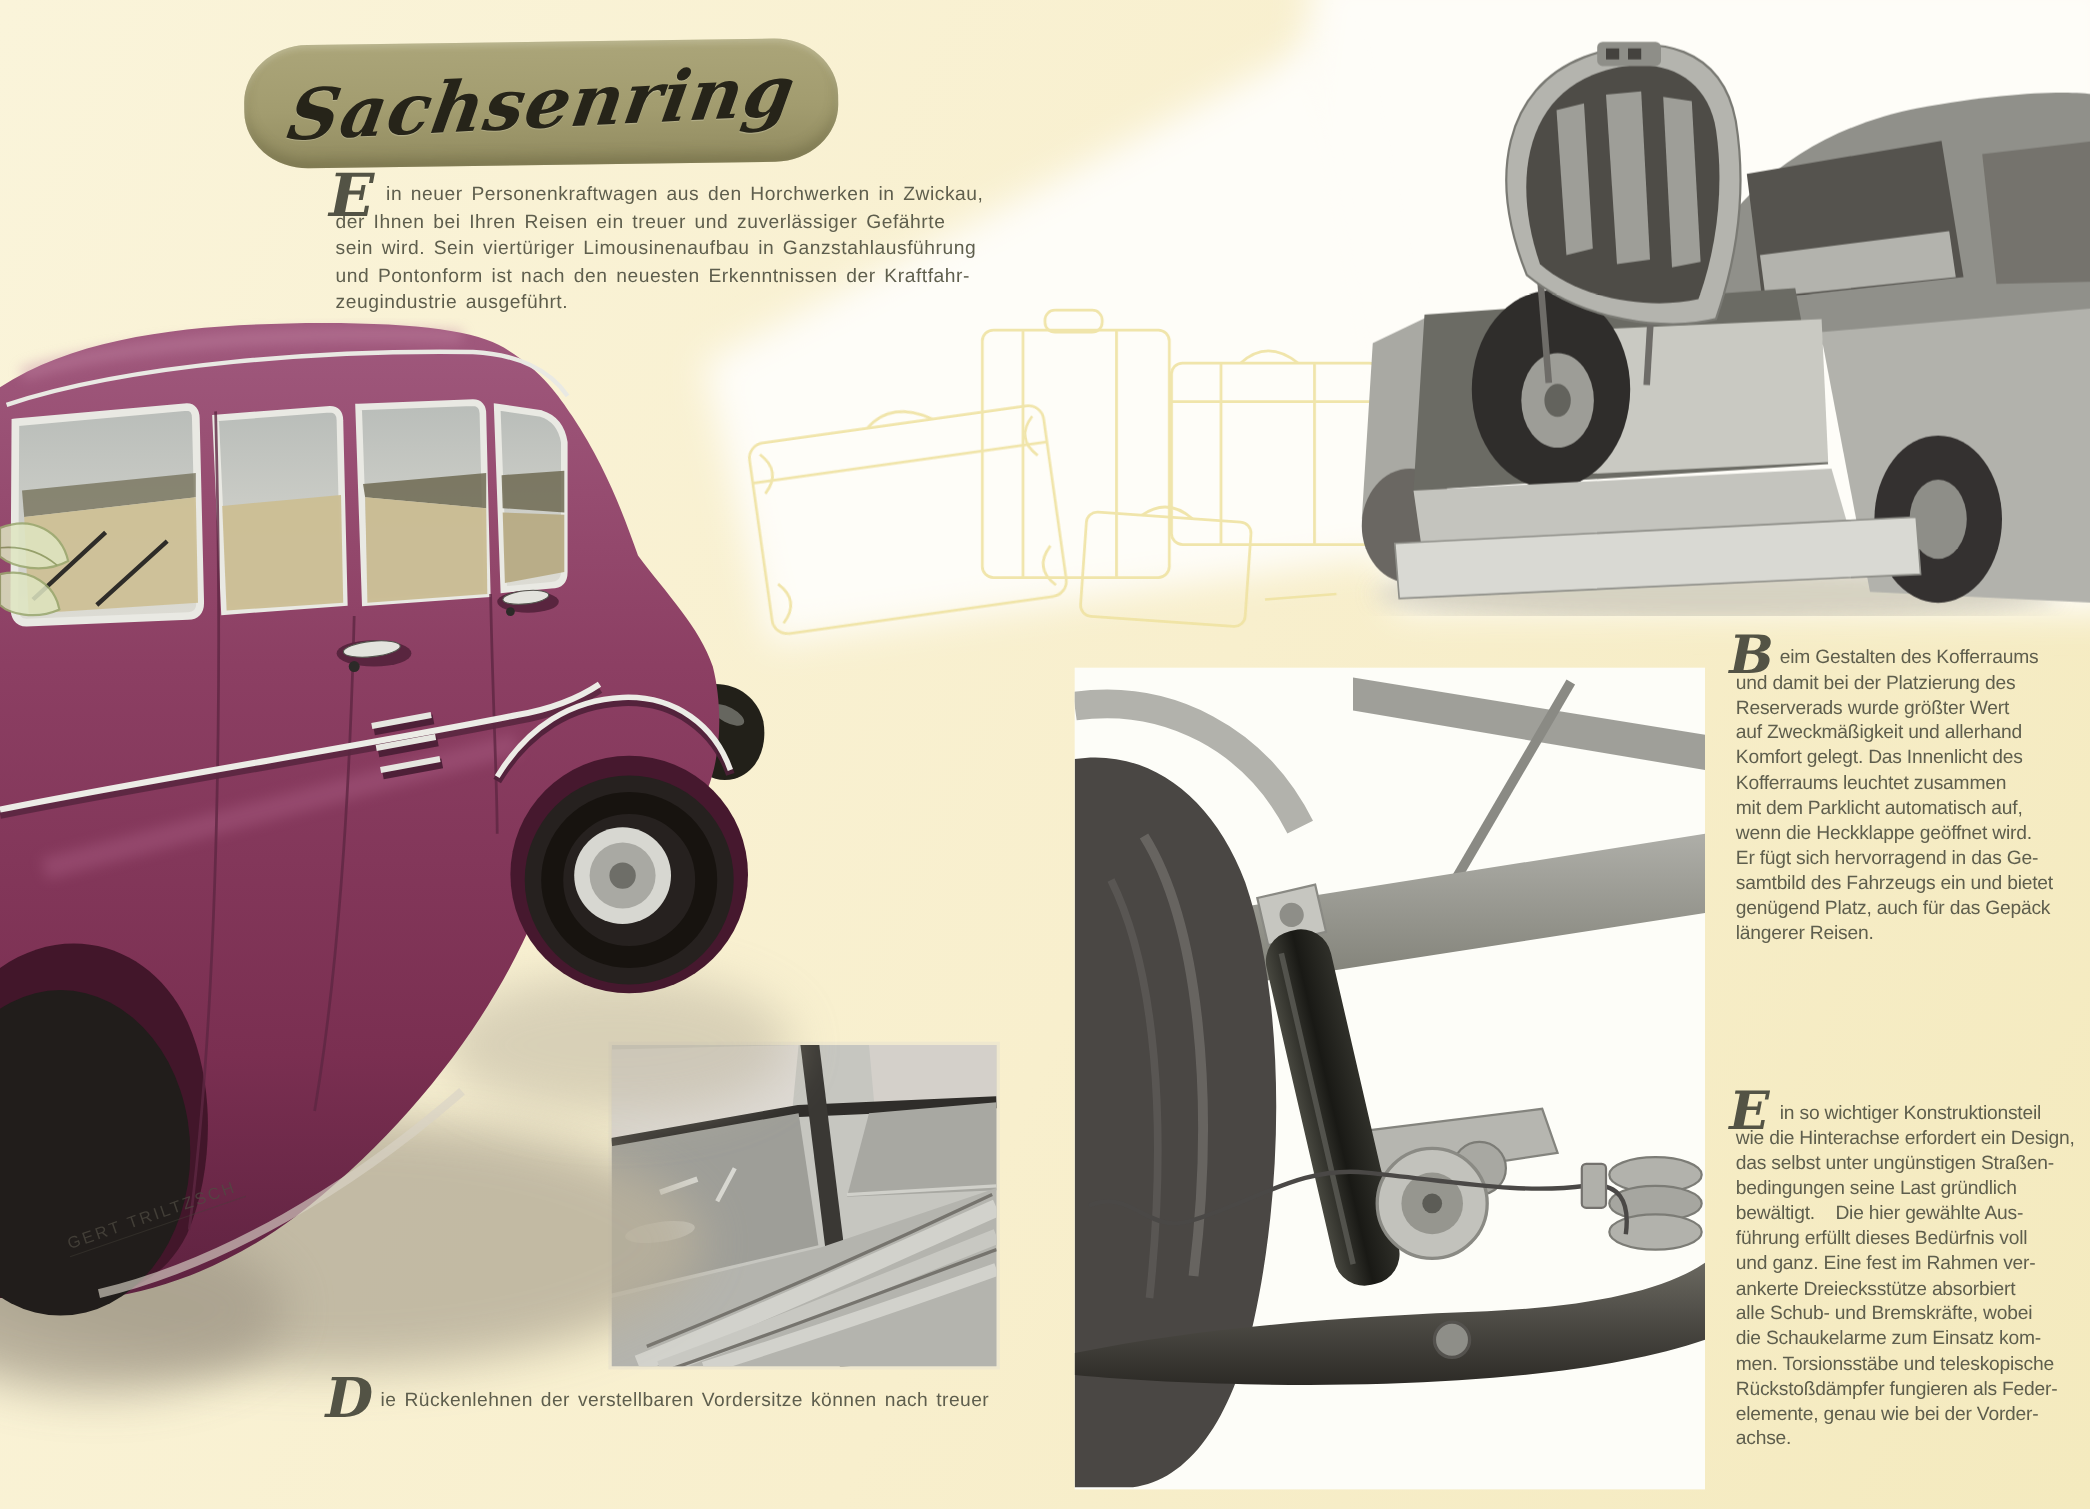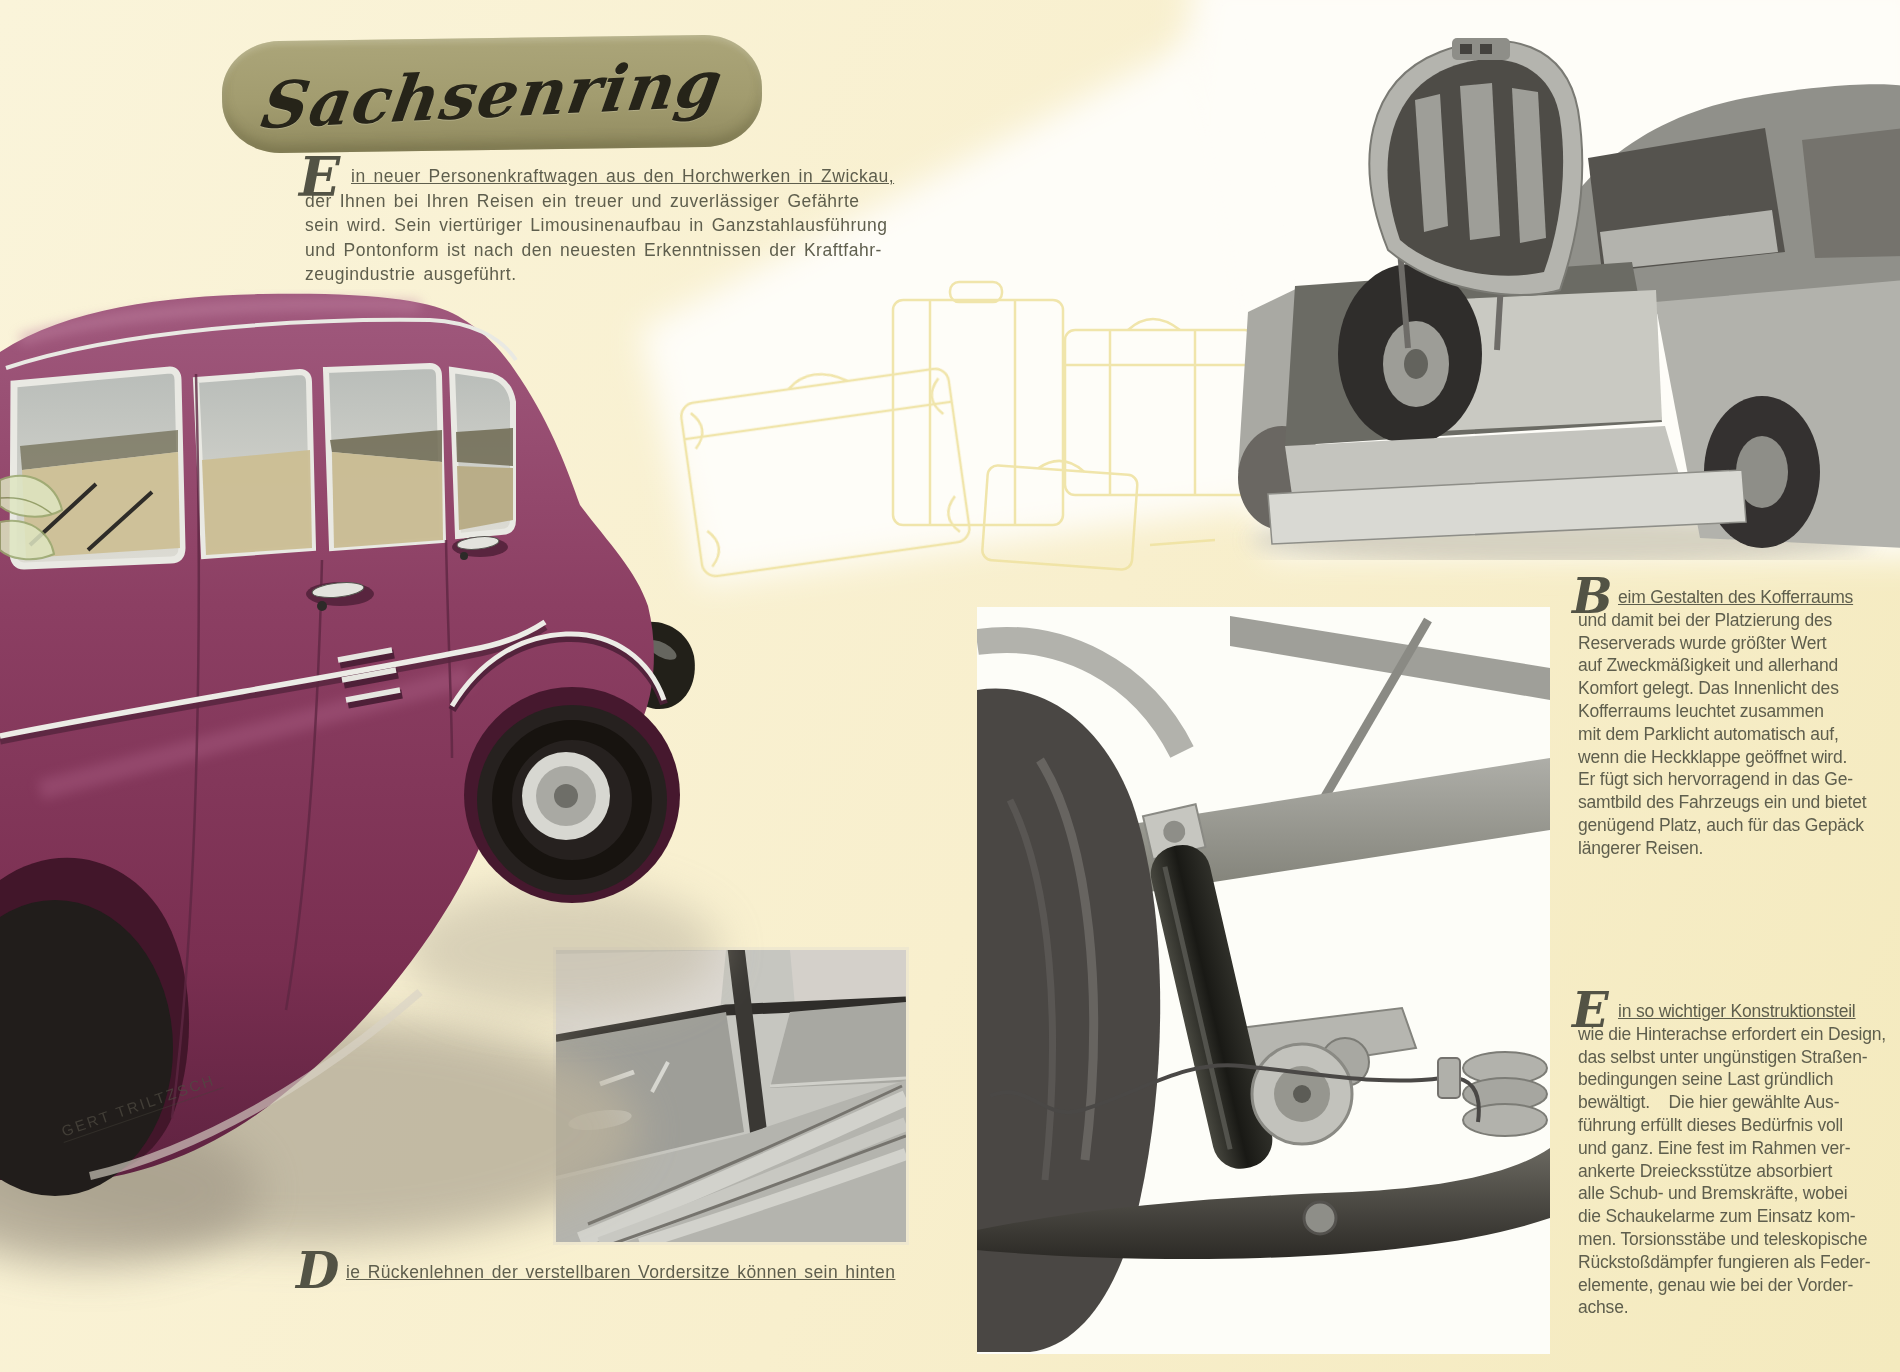--- a/index.html
+++ b/index.html
@@ -15,21 +15,21 @@
          box-shadow:inset 0 -8px 12px rgba(80,76,44,.30), inset 0 3px 6px rgba(255,255,240,.25);
          display:flex;align-items:center;justify-content:center;}
   .logo-script{font-family:"DejaVu Serif",serif;font-style:italic;font-weight:700;
          font-size:64px;color:#262419;letter-spacing:1px;transform:skewX(-12deg) rotate(-2deg);
          text-shadow:0 1px 0 rgba(255,255,240,.2);}
 
   
   .para{position:absolute;color:#5e5e4d;}
   .para .initial{position:absolute;left:-6px;top:-14px;font-family:"DejaVu Serif",serif;
          font-style:italic;font-weight:700;color:#535345;line-height:1;}
-  .para .first-line{white-space:pre;text-decoration:underline;}
+  .para .first-line{white-space:pre;}
   .para .lines{white-space:pre-wrap;}
 
   .para-intro{left:305px;top:164px;width:640px;font-size:17.5px;line-height:24.6px;
          letter-spacing:.5px;word-spacing:2.5px;}
   .para-intro .initial{font-size:54px;}
   .para-intro .first-line{margin-left:46px;}
 
   .para-right{width:330px;font-size:17.5px;line-height:22.8px;letter-spacing:-.2px;}
   .para-right .initial{font-size:48px;}
   .para-right .first-line{margin-left:40px;}
@@ -351,18 +351,18 @@
 alle Schub- und Bremskräfte, wobei
 die Schaukelarme zum Einsatz kom-
 men. Torsionsstäbe und teleskopische
 Rückstoßdämpfer fungieren als Feder-
 elemente, genau wie bei der Vorder-
 achse.</div>
 </div>
 
 <div class="para para-sitze">
   <span class="initial">D</span>
-  <div class="first-line">ie Rückenlehnen der verstellbaren Vordersitze können sein hinten</div>
+  <div class="first-line">ie Rückenlehnen der verstellbaren Vordersitze können nach treuer</div>
 </div>
 
 <div class="signature">GERT TRILTZSCH</div>
 
 </div>
 
 </body></html>

